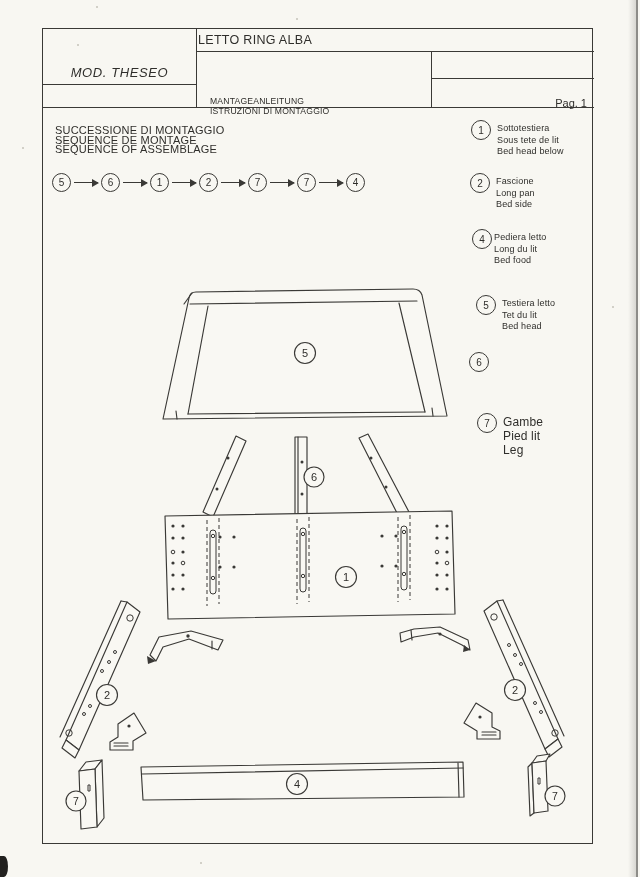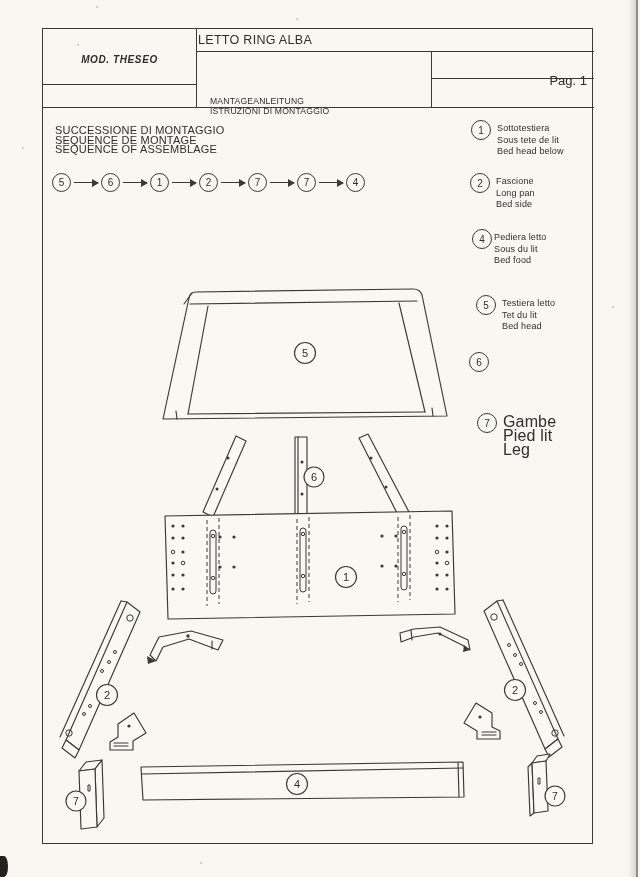--- a/index.html
+++ b/index.html
@@ -10,32 +10,32 @@
     color:#2f2e2b;
   }
   
   .frame{
     position:absolute;left:42px;top:28px;width:551px;height:816px;
     border:1.6px solid #3a3936;box-sizing:border-box;
   }
   .tl-line{position:absolute;background:#3a3936;}
   
   .model-cell{
-    position:absolute;left:0;top:3px;width:153px;height:55px;
+    position:absolute;left:0;top:16px;width:153px;height:55px;
     display:flex;align-items:center;justify-content:center;
-    font-size:10px;font-weight:bold;font-style:italic;letter-spacing:.6px;
+    font-size:13px;font-weight:normal;font-style:italic;letter-spacing:.6px;
   }
   .product-title{
     position:absolute;left:155px;top:0;width:300px;height:23px;
     line-height:23px;font-size:12.5px;letter-spacing:.3px;
   }
   .instr{position:absolute;left:167px;font-size:8.6px;line-height:9.6px;letter-spacing:.2px;}
   .pagenum{
-    position:absolute;left:388px;top:44px;width:156px;text-align:right;
-    padding-right:6px;font-size:13px;
+    position:absolute;left:388px;top:68px;width:156px;text-align:right;
+    padding-right:6px;font-size:11px;
   }
   
   .seq-head{position:absolute;left:55px;top:126px;font-size:11px;line-height:9.6px;letter-spacing:.2px;}
   .seq-row{position:absolute;left:52px;top:173px;display:flex;align-items:center;gap:3px;}
   .scircle{
     width:19px;height:19px;border:1.4px solid #3a3936;border-radius:50%;
     box-sizing:border-box;display:flex;align-items:center;justify-content:center;
     font-size:10px;background:#f8f7f2;flex:0 0 auto;
   }
   .sarrow{position:relative;width:24px;height:1.6px;background:#3a3936;flex:0 0 auto;}
@@ -45,21 +45,21 @@
   }
   
   .part-item{position:absolute;display:flex;gap:6px;}
   .part-item.tight{gap:2px;}
   .pcircle{
     width:20px;height:20px;border:1.3px solid #3a3936;border-radius:50%;
     box-sizing:border-box;display:flex;align-items:center;justify-content:center;
     font-size:10px;background:#f8f7f2;flex:0 0 auto;
   }
   .pnames{font-size:9px;line-height:11.5px;margin-top:3px;letter-spacing:.15px;}
-  .part-item.big .pnames{font-size:16px;line-height:14px;margin-top:2px;}
+  .part-item.big .pnames{font-size:12px;line-height:14px;margin-top:2px;}
   
   svg{position:absolute;left:42px;top:106px;}
   svg *{vector-effect:non-scaling-stroke;}
   .ln{stroke:#3a3936;stroke-width:1.15;fill:none;stroke-linejoin:round;stroke-linecap:round;}
   .shape{stroke:#3a3936;stroke-width:1.15;fill:#f9f8f3;stroke-linejoin:round;}
   .dash{stroke:#3a3936;stroke-width:1;fill:none;stroke-dasharray:4 3;}
   .hole{fill:#3a3936;stroke:none;}
   .ohole{fill:none;stroke:#3a3936;stroke-width:1;}
   .callout{fill:#f9f8f3;stroke:#3a3936;stroke-width:1.15;}
   .cnum{fill:#2f2e2b;font-size:11px;text-anchor:middle;}
@@ -128,21 +128,21 @@
     <div class="pnames">
       <div>Fascione</div>
       <div>Long pan</div>
       <div>Bed side</div>
     </div>
   </div>
   <div class="part-item tight" style="left:472px;top:229px;">
     <span class="pcircle">4</span>
     <div class="pnames">
       <div>Pediera letto</div>
-      <div>Sous du lit</div>
+      <div>Long du lit</div>
       <div>Bed food</div>
     </div>
   </div>
   <div class="part-item" style="left:476px;top:295px;">
     <span class="pcircle">5</span>
     <div class="pnames">
       <div>Testiera letto</div>
       <div>Tet du lit</div>
       <div>Bed head</div>
     </div>

